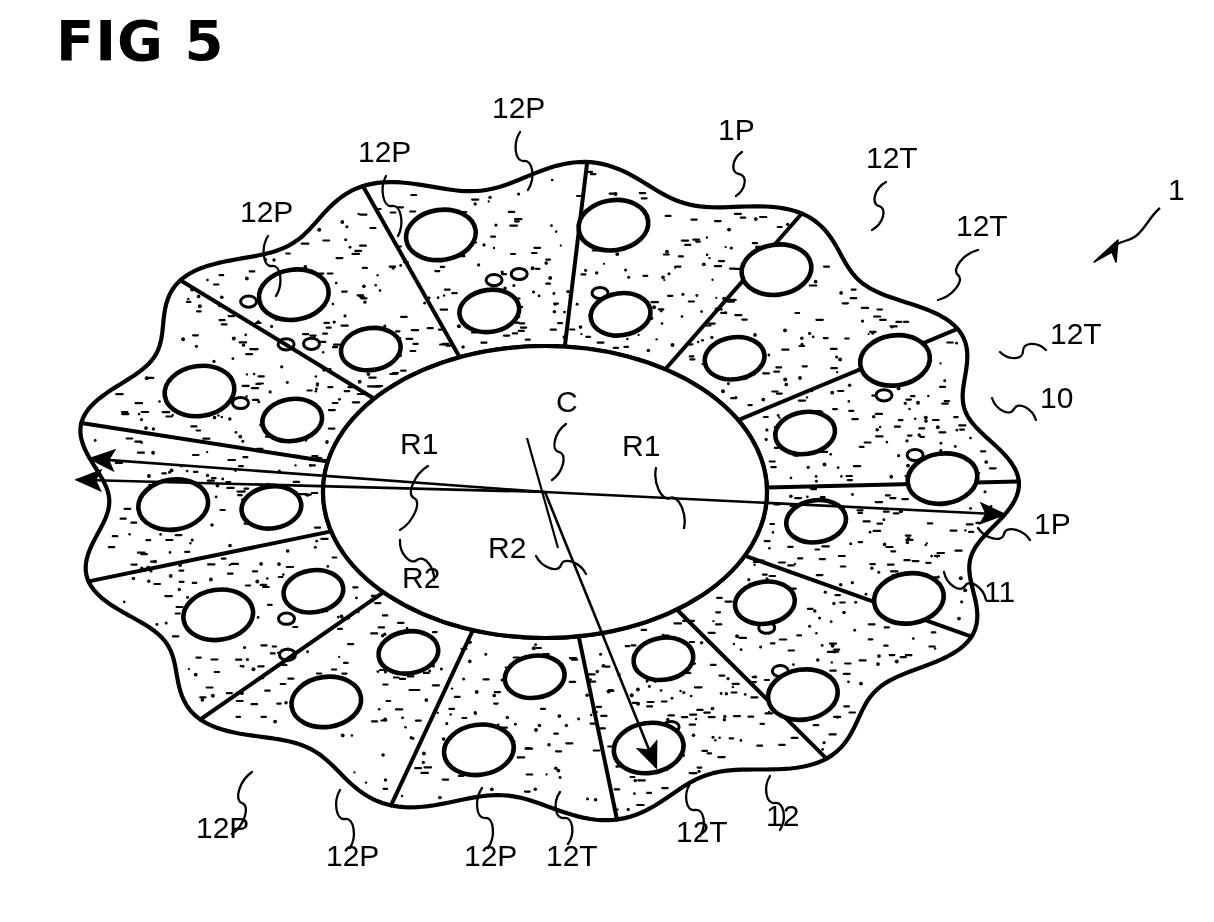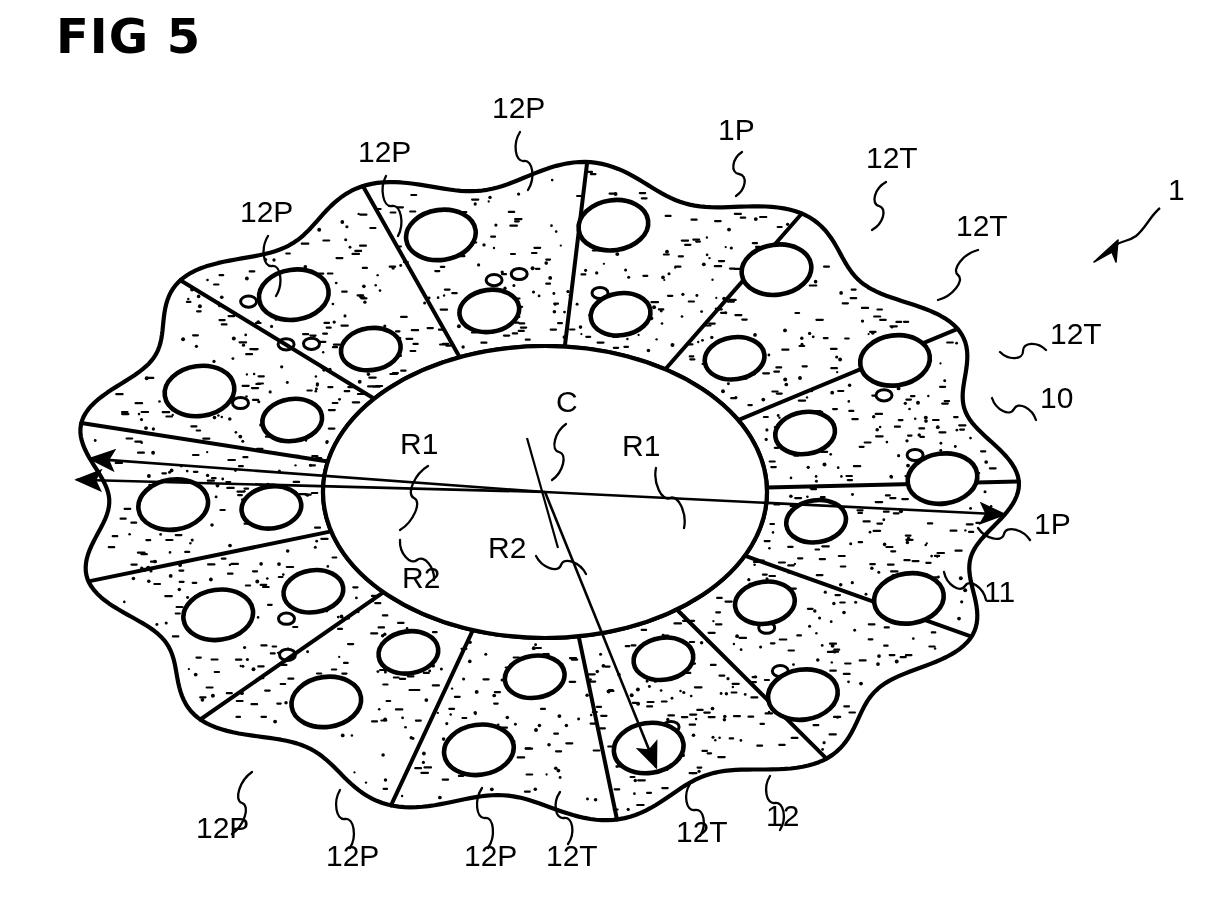--- a/index.html
+++ b/index.html
@@ -25,21 +25,21 @@
     position: absolute;
     left: 0; top: 0;
     display: block;
   }
   .fig-title {
     position: absolute;
     left: 56px;
     top: 8px;
     font-family: "DejaVu Sans", sans-serif;
     font-weight: bold;
-    font-size: 48px;
+    font-size: 56px;
     letter-spacing: 1px;
     color: #000;
     white-space: nowrap;
   }
   
   .ref-label {
     font-family: "Liberation Sans", sans-serif;
     font-size: 30px;
     fill: #000;
   }

